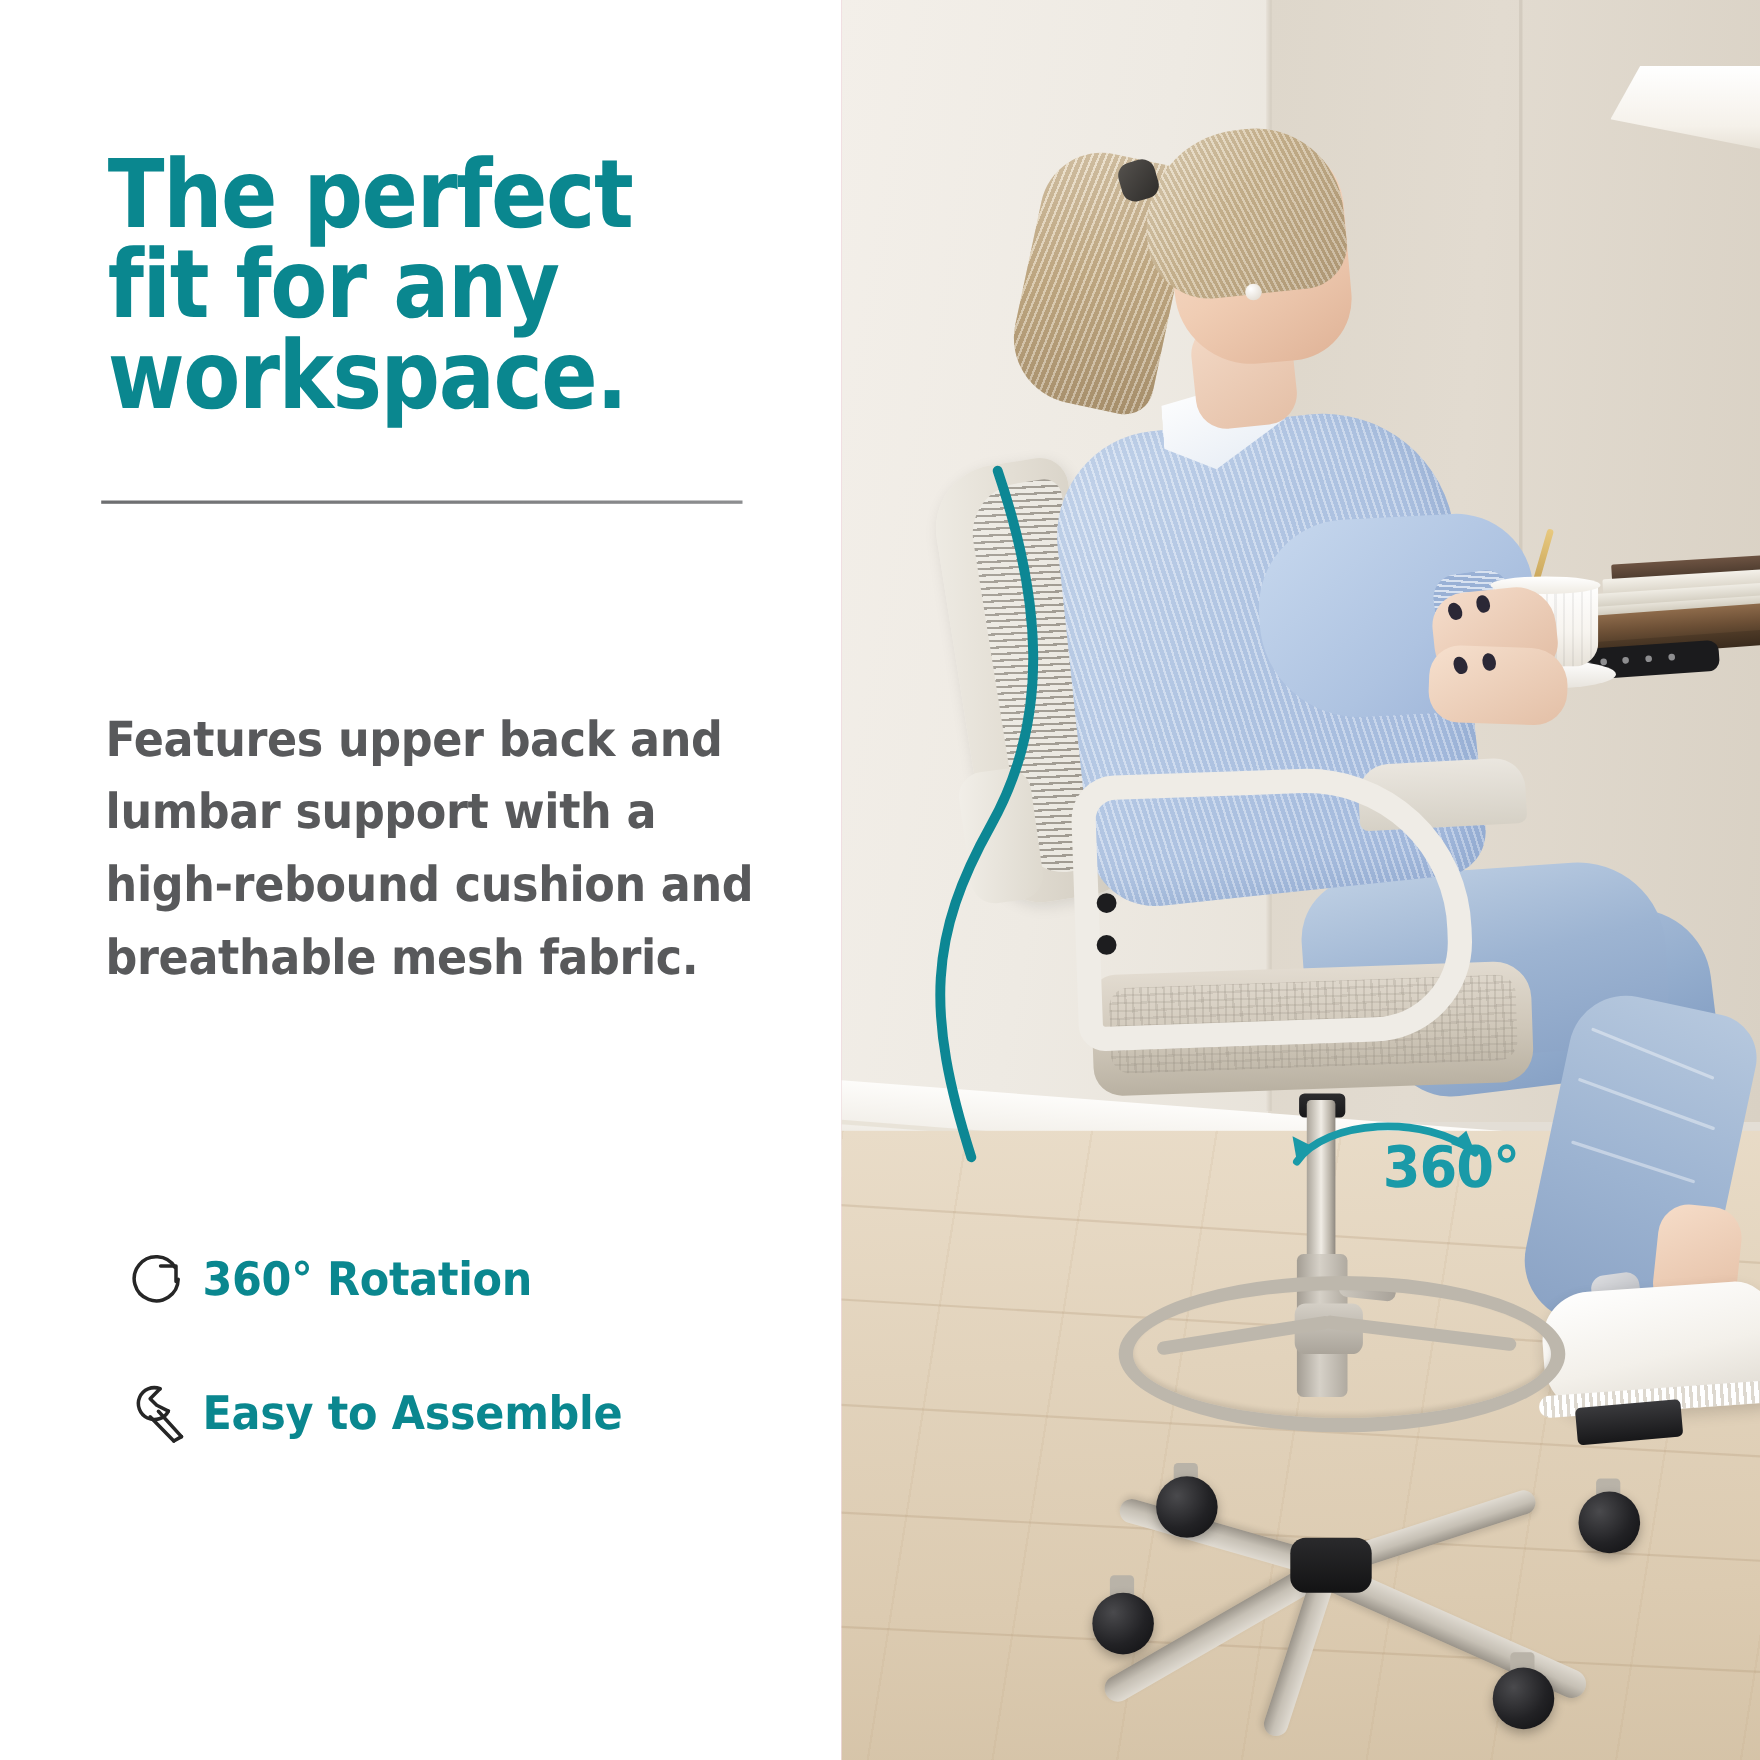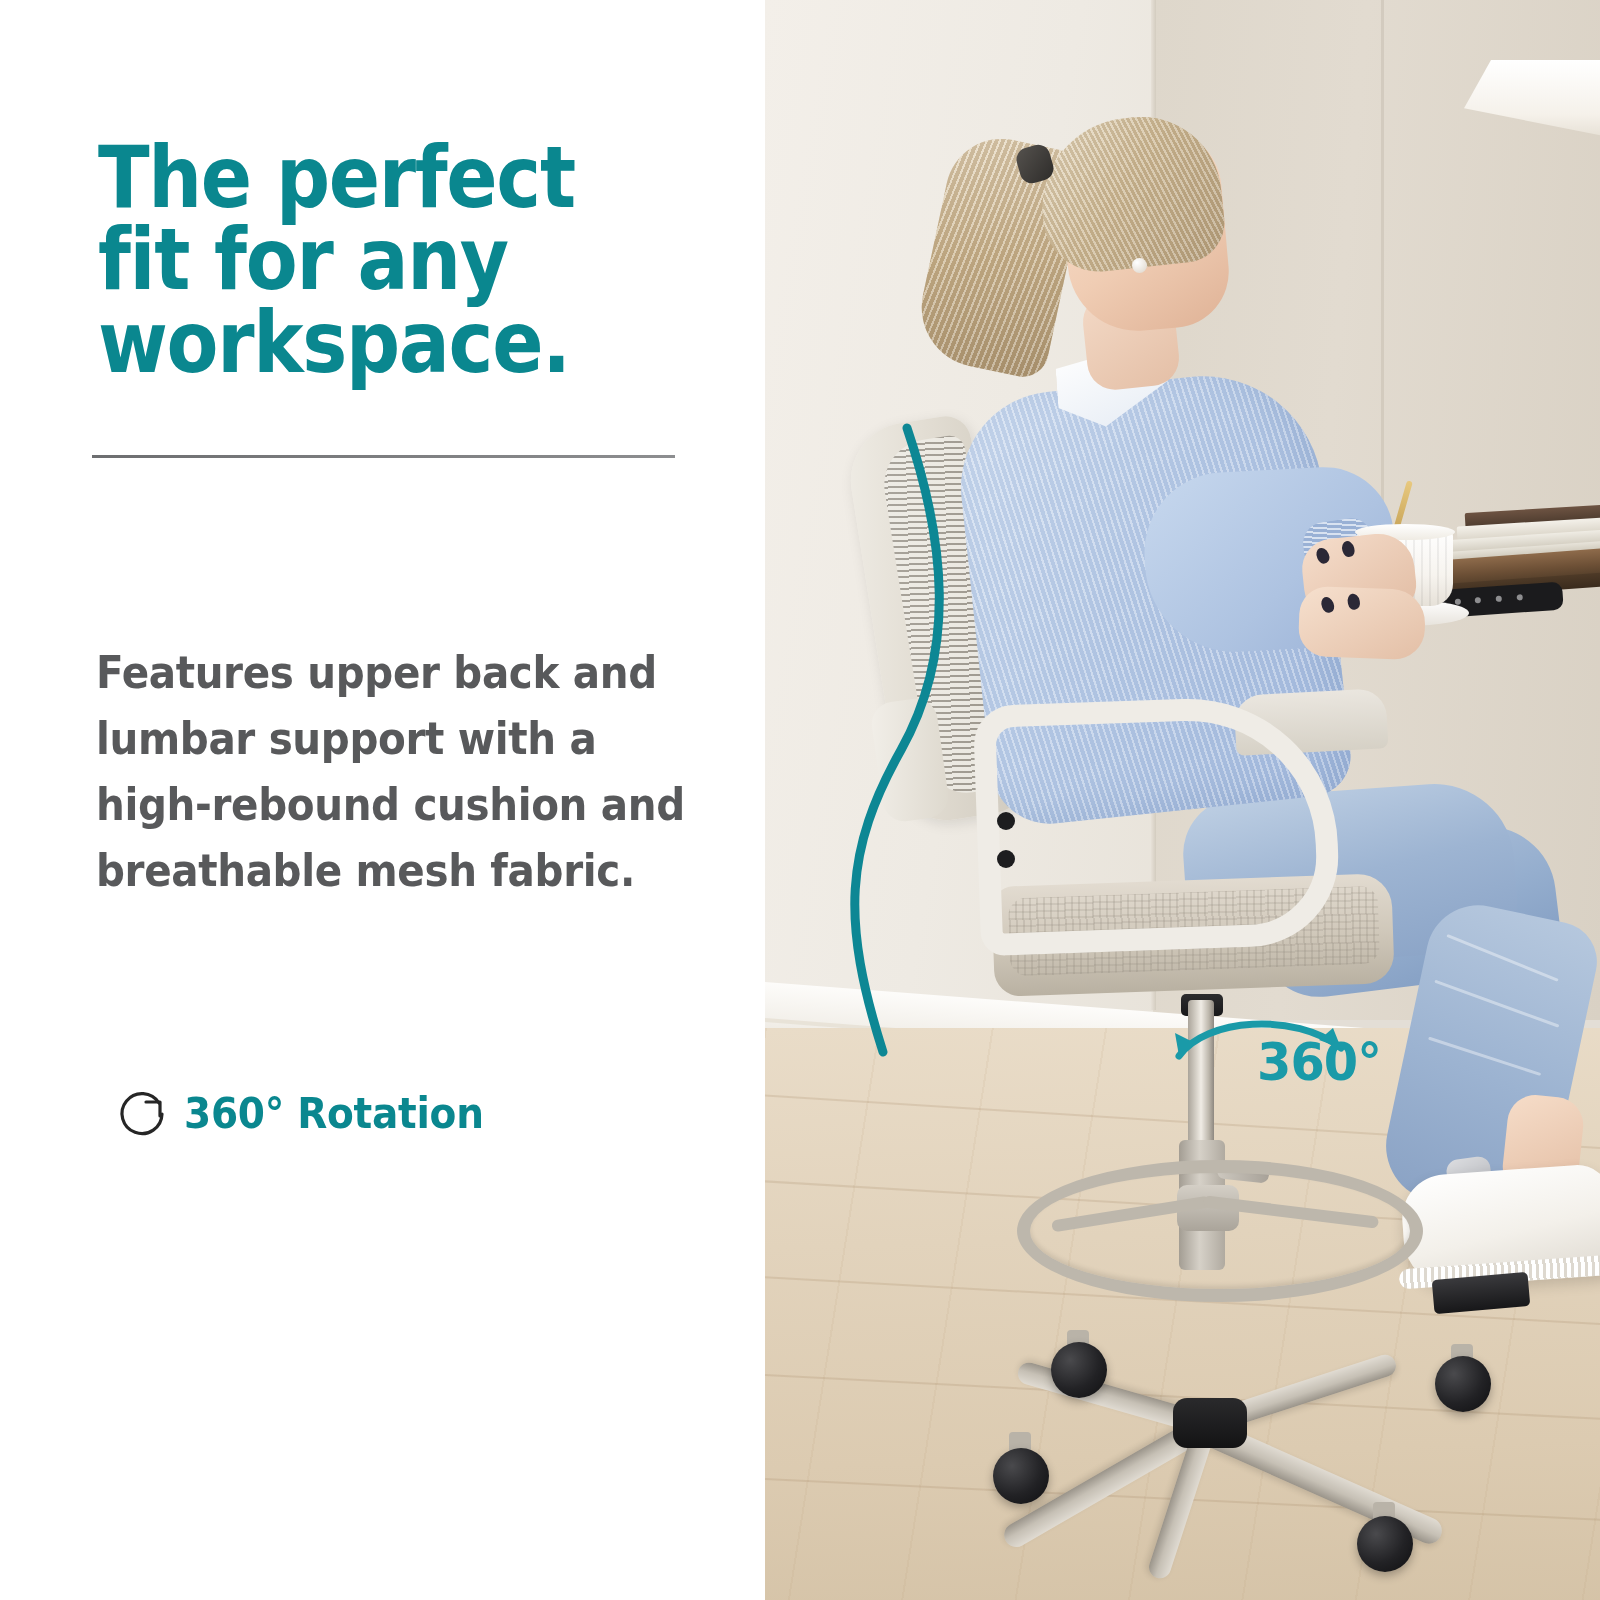--- a/index.html
+++ b/index.html
@@ -63,21 +63,21 @@
     line-height: 1.5;
     letter-spacing: -0.4px;
     transform: scaleX(0.92);
     transform-origin: left top;
   }
 
   
   #feature-list {
     position: absolute;
     left: 100px;
-    top: 1052px;
+    top: 1101px;
     width: 640px;
   }
   .feature-row {
     display: flex;
     align-items: center;
     height: 122px;
   }
   .feature-icon {
     width: 84px;
     min-width: 84px;
@@ -705,20 +705,32 @@
         <span class="feature-icon">
           <svg width="60" height="60" viewBox="0 0 60 60">
             <path d="M47 20 A20 20 0 1 0 50 31" fill="none" stroke="#262626" stroke-width="3.2" stroke-linecap="round"></path>
             <polyline points="34,19 48,19 48,33" fill="none" stroke="#262626" stroke-width="3.2" stroke-linecap="round" stroke-linejoin="round"></polyline>
           </svg>
         </span>
         <span class="feature-label">360° Rotation</span>
       </div>
 
 
+      <div class="feature-row">
+        <span class="feature-icon">
+          <svg width="62" height="62" viewBox="0 0 62 62">
+            <path d="M34.5 9.5 a14.5,14.5 0 1 0 7.6,20.3 l0,0" fill="none" stroke="#262626" stroke-width="3.2" stroke-linecap="round"></path>
+            <polyline points="34.5,9.5 25.5,18.5 31.5,24.5 42.1,29.8" fill="none" stroke="#262626" stroke-width="3.2" stroke-linecap="round" stroke-linejoin="round"></polyline>
+            <path d="M33 30 L54 53" fill="none" stroke="#262626" stroke-width="3.2" stroke-linecap="round"></path>
+            <path d="M25.5 35 L47 57" fill="none" stroke="#262626" stroke-width="3.2" stroke-linecap="round"></path>
+            <path d="M47 57 L54 53" fill="none" stroke="#262626" stroke-width="3.2" stroke-linecap="round"></path>
+          </svg>
+        </span>
+        <span class="feature-label">Easy to Assemble</span>
+      </div>
 
     </div>
   </div>
 
   <div id="photo-panel">
 
     <div class="wall-left"></div>
     <div class="wall-right"></div>
     <div class="wall-corner"></div>
     <div class="wall-seam"></div>

